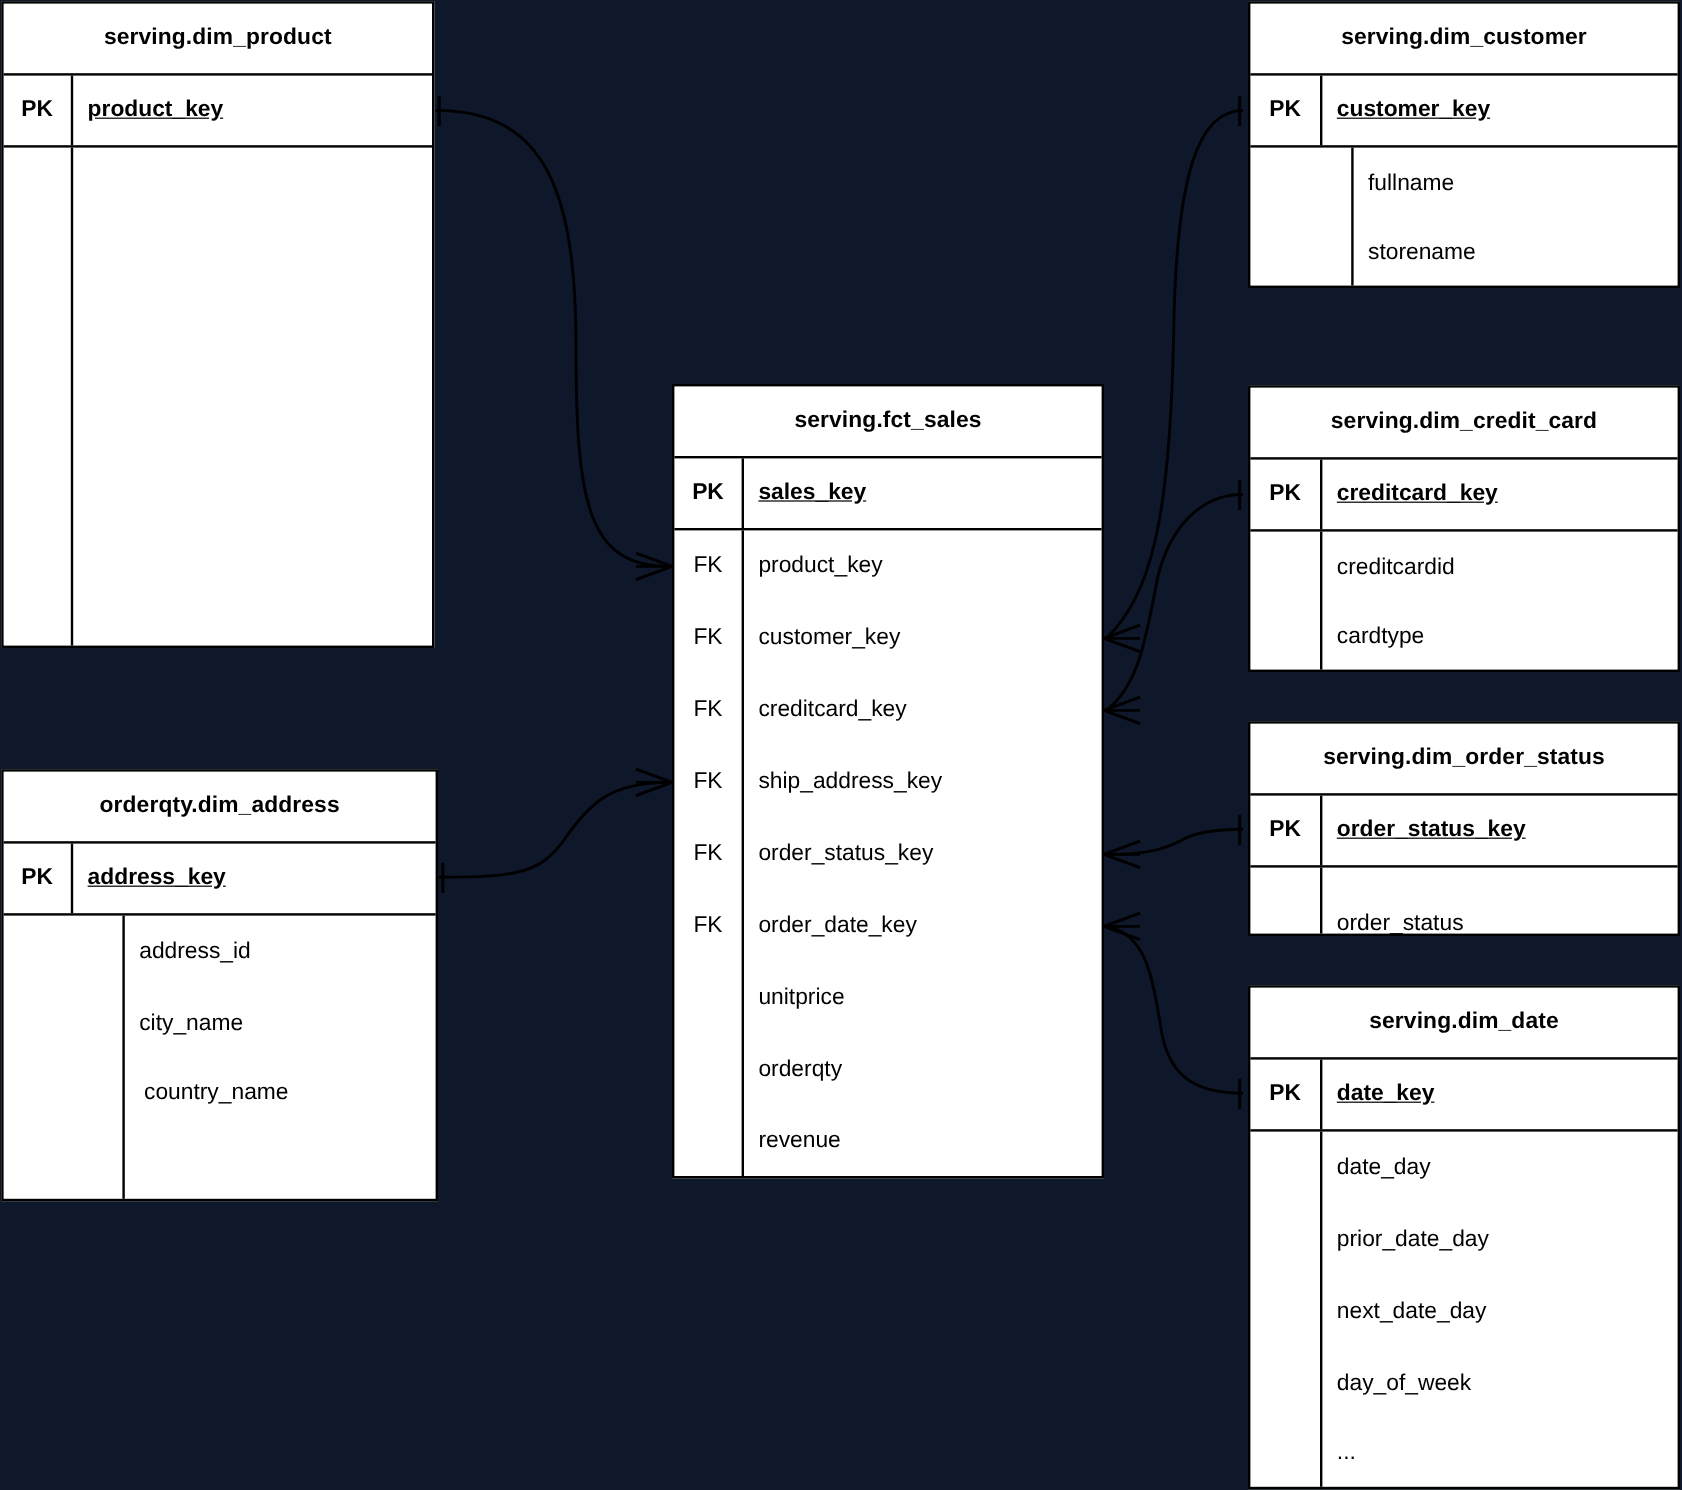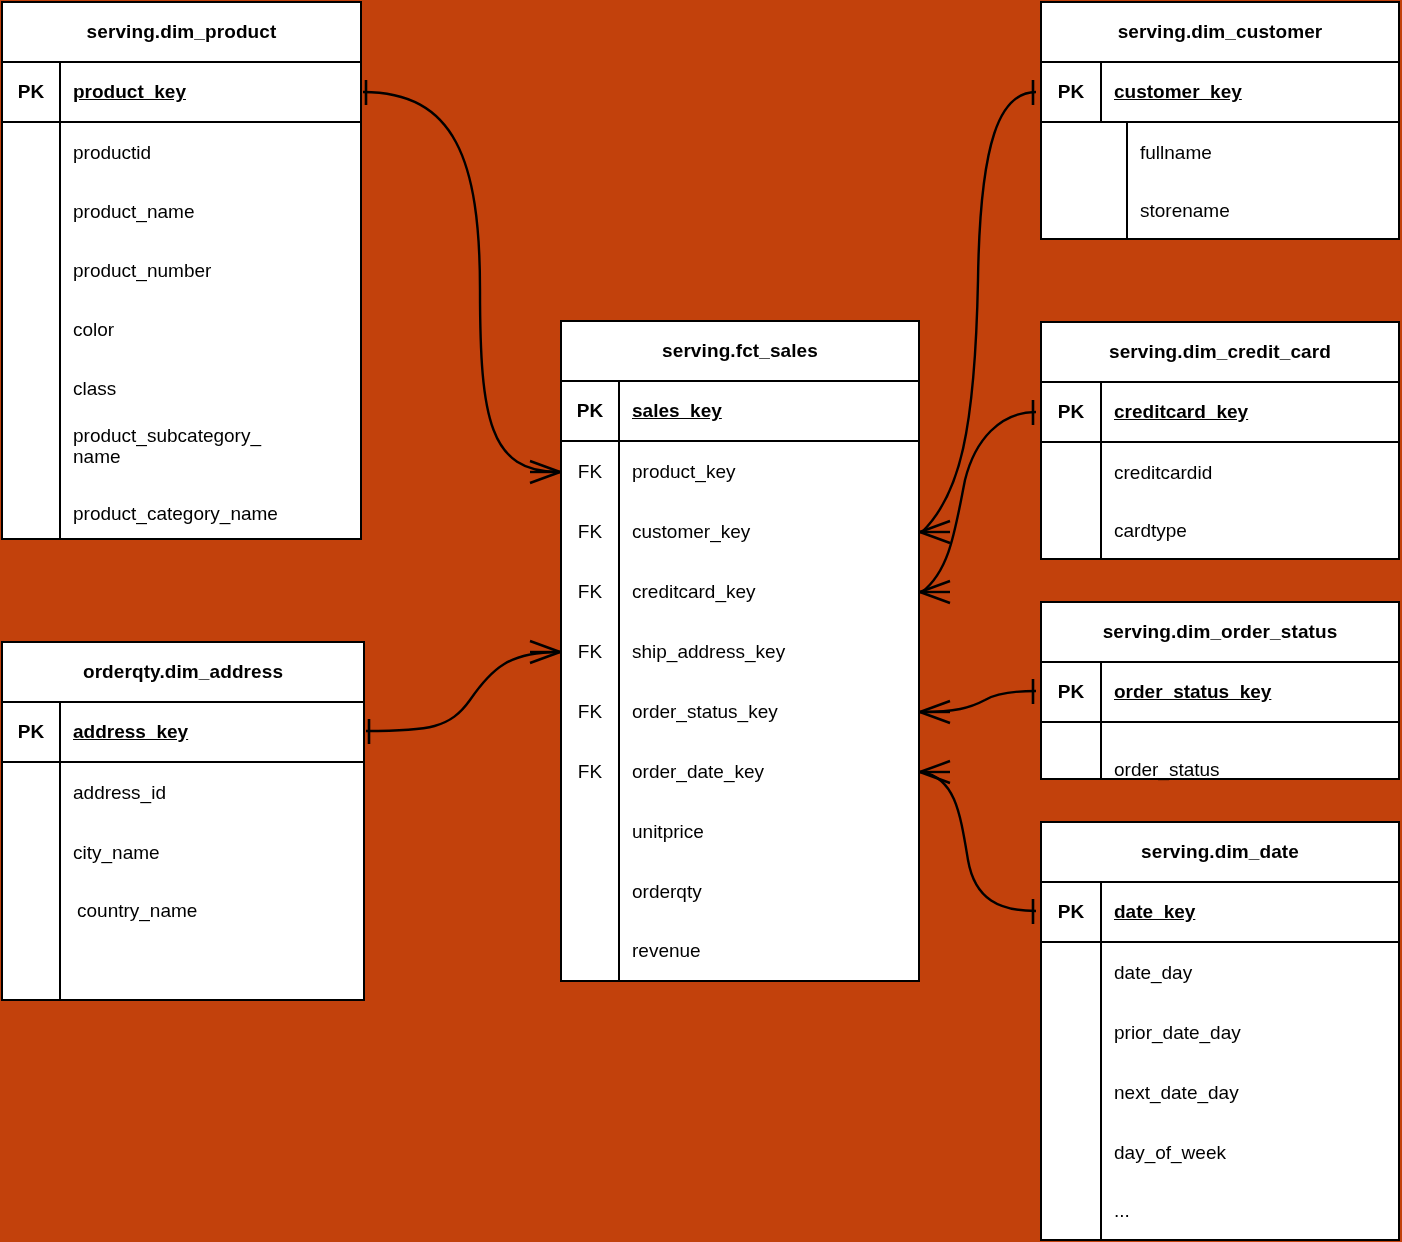--- a/index.html
+++ b/index.html
@@ -8,21 +8,21 @@
     background: #ffffff;
   }
   body {
     font-family: "Liberation Sans", sans-serif;
     color: #000000;
   }
   #canvas {
     position: relative;
     width: 1402px;
     height: 1242px;
-    background: #c2410c;
+    background: #0f172a;
     overflow: hidden;
   }
   #links {
     position: absolute;
     left: 0;
     top: 0;
     width: 1402px;
     height: 1242px;
     pointer-events: none;
   }
@@ -166,44 +166,30 @@
   </svg>
 
   <div class="entity" style="left:1px; top:1px; width:361px; height:539px;">
     <div class="ent-title" style="height:60px;">serving.dim_product</div>
     <div class="pk-row" style="height:60px;">
       <div class="keycol" style="width:58px;">PK</div>
       <div class="namecell pkname">product_key</div>
     </div>
     <div class="body-rows" style="height:415px;">
       <div class="body-keycol" style="width:58px;"></div>
-      <div class="body-namecol">
-        <div class="attr-name" style="height:60px;">productid</div>
-        <div class="attr-name" style="height:60px;">product_name</div>
-        <div class="attr-name" style="height:60px;">product_number</div>
-        <div class="attr-name" style="height:60px;">color</div>
-        <div class="attr-name" style="height:60px;">class</div>
-        <div class="attr-name" style="height:65px; align-items:flex-start; padding-top:6px;">
-          <div>
-            <span>product_subcategory_</span>
-            <span>name</span>
-          </div>
-        </div>
-        <div class="attr-name" style="height:50px;">product_category_name</div>
-      </div>
     </div>
   </div>
 
   <div class="entity" style="left:1px; top:641px; width:364px; height:360px;">
     <div class="ent-title" style="height:60px;">orderqty.dim_address</div>
     <div class="pk-row" style="height:60px;">
       <div class="keycol" style="width:58px;">PK</div>
       <div class="namecell pkname">address_key</div>
     </div>
-    <div class="body-rows" style="height:236px;">
+    <div class="body-rows" style="height:236px;margin-left:43px;">
       <div class="body-keycol" style="width:58px;"></div>
       <div class="body-namecol">
         <div class="attr-name" style="height:60px;">address_id</div>
         <div class="attr-name" style="height:60px;">city_name</div>
         <div class="attr-name" style="height:56px;padding-left:16px;">country_name</div>
       </div>
     </div>
   </div>
 
   <div class="entity" style="left:560px; top:320px; width:360px; height:662px;">

